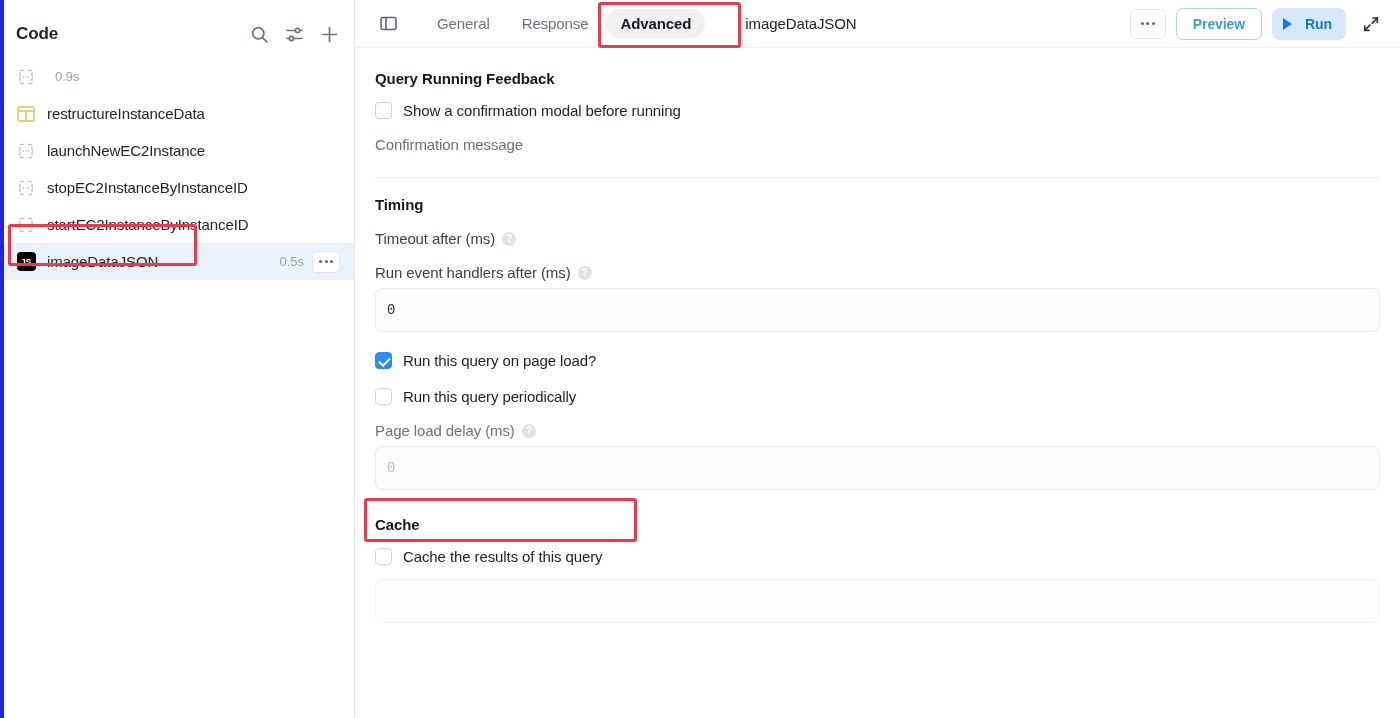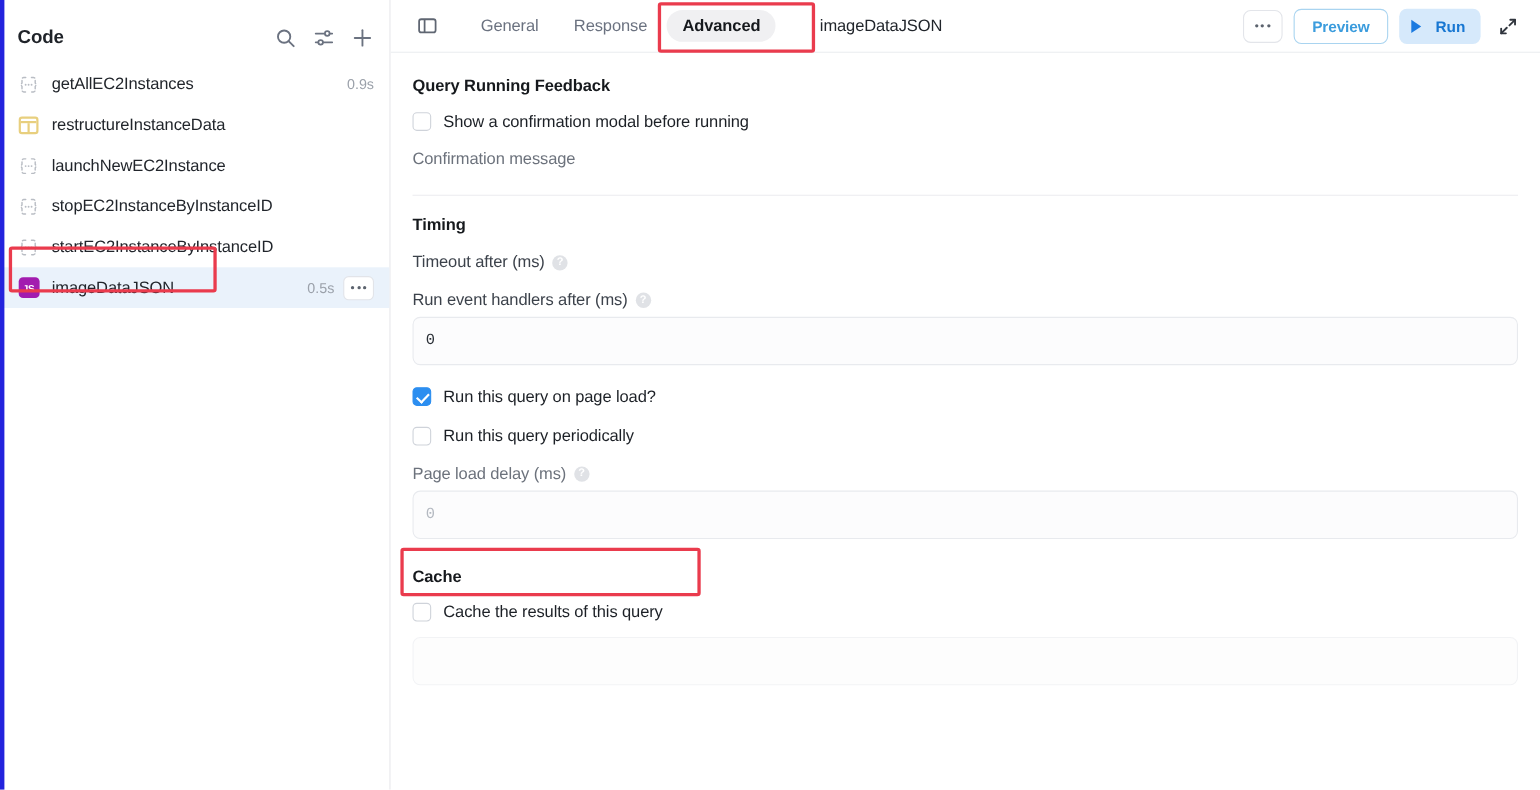--- a/index.html
+++ b/index.html
@@ -58,21 +58,21 @@
   .query-row.selected { background: #eaf2fb; }
   .q-icon {
     width: 20px; height: 20px; flex: 0 0 20px;
     margin-right: 11px;
     display: flex; align-items: center; justify-content: center;
   }
   .q-icon svg { display: block; }
   .js-badge {
     width: 19px; height: 19px;
     border-radius: 4px;
-    background: #a21caf;
+    background: #000000;
     color: #ffffff;
     font-size: 9px; font-weight: 700;
     display: flex; align-items: center; justify-content: center;
     letter-spacing: -0.2px;
   }
   .tf-badge {
     width: 18px; height: 16px;
     border-radius: 3px;
     border: 2px solid #e8cf7e;
     position: relative;
@@ -320,21 +320,20 @@
       <div class="query-row">
         <div class="q-icon">
           <svg width="18" height="18" viewBox="0 0 18 18" fill="none" stroke="#b9bdc4" stroke-width="1.3">
             <path d="M6.4 2.4H4.6A1.6 1.6 0 0 0 3 4v3.4L1.9 9 3 10.6V14a1.6 1.6 0 0 0 1.6 1.6h1.8" stroke-linecap="round" stroke-dasharray="3 2.2"></path>
             <path d="M11.6 2.4h1.8A1.6 1.6 0 0 1 15 4v3.4L16.1 9 15 10.6V14a1.6 1.6 0 0 1-1.6 1.6h-1.8" stroke-linecap="round" stroke-dasharray="3 2.2"></path>
             <circle cx="6.3" cy="9" r="0.85" fill="#b9bdc4" stroke="none"></circle>
             <circle cx="9" cy="9" r="0.85" fill="#b9bdc4" stroke="none"></circle>
             <circle cx="11.7" cy="9" r="0.85" fill="#b9bdc4" stroke="none"></circle>
           </svg>
         </div>
-        <div class="q-label">getAllEC2Instances</div>
         <div class="q-time">0.9s</div>
       </div>
 
       <div class="query-row">
         <div class="q-icon">
           <div class="tf-badge"></div>
         </div>
         <div class="q-label">restructureInstanceData</div>
         <div class="q-time"></div>
       </div>

